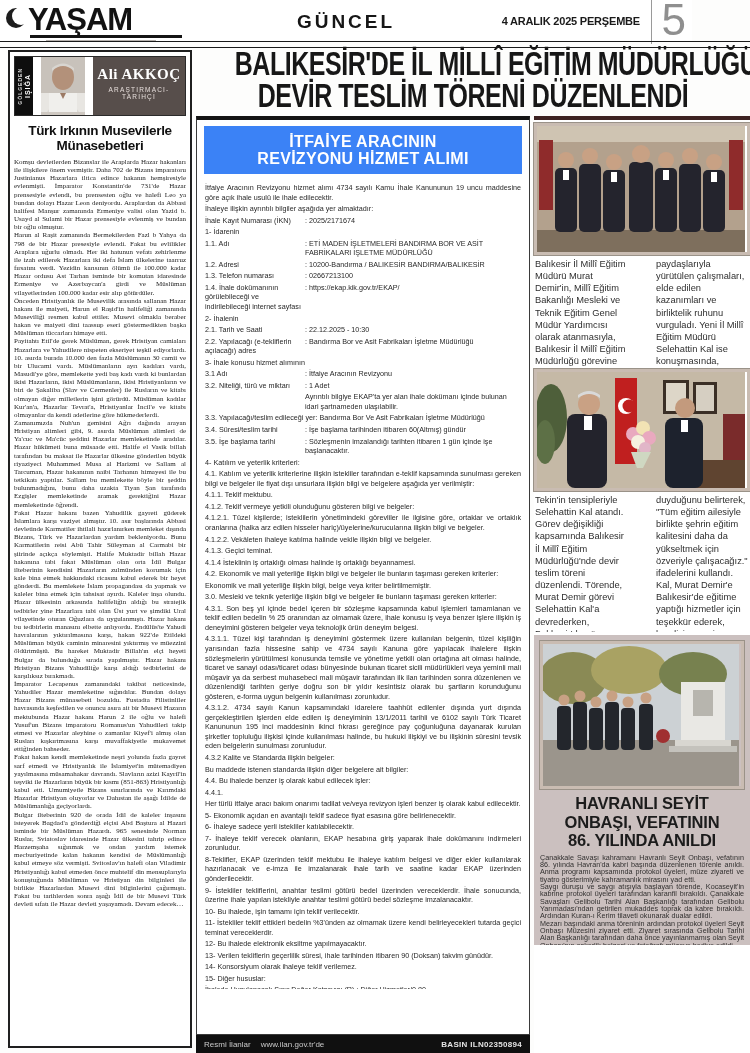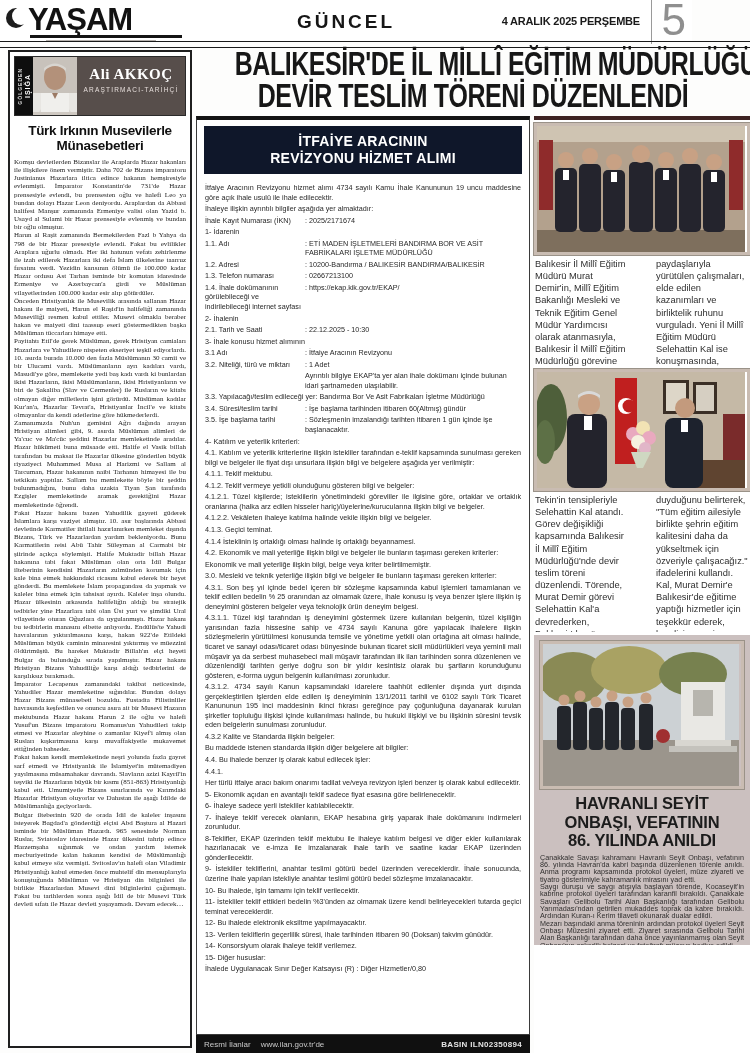--- a/index.html
+++ b/index.html
@@ -15,43 +15,43 @@
   .logo-subline{position:absolute;left:40px;top:38px;width:110px;height:1px;background:#b5b0ac;}
   .section-title{position:absolute;left:0;right:0;top:11px;text-align:center;font-size:19px;font-weight:800;letter-spacing:3px;color:#161616;}
   .date-text{position:absolute;right:52px;top:15px;font-size:11px;font-weight:700;color:#1a1a1a;letter-spacing:-0.2px;}
   .page-number{position:absolute;right:6px;top:-4px;font-size:44px;font-weight:400;color:#8f8f8f;
                border-left:1px solid #9a9a9a;padding-left:10px;line-height:48px;}
   .double-rule{position:absolute;left:0;top:41px;width:750px;height:5px;
                border-top:1.5px solid #1a1a1a;border-bottom:1px solid #1a1a1a;}
   
   .left-col{position:absolute;left:8px;top:50px;width:184px;height:998px;border:2px solid #1f1f1f;
             background:#fff;padding:4px;box-sizing:border-box;}
-  .author-box{border:1.5px solid #2a2a2a;height:58px;display:flex;overflow:hidden;}
+  .author-box{border:1.5px solid #2a2a2a;height:58px;display:flex;overflow:hidden;gap:8px;}
   .kicker{width:18px;background:#0e0e0e;color:#fff;display:flex;align-items:center;justify-content:center;gap:1px;}
   .kicker span{writing-mode:vertical-rl;transform:rotate(180deg);font-weight:700;letter-spacing:1px;}
   .kicker .k1{font-size:5px;color:#ddd;}
   .kicker .k2{font-size:7px;}
   .portrait{width:44px;background:#cfc9c2;flex:none;}
   .namebox{flex:1;background:#574e4b;color:#fff;text-align:center;padding-top:9px;}
   .author-name{font-family:"Liberation Serif",serif;font-size:15px;font-weight:700;letter-spacing:0.5px;}
   .author-role{font-size:6.5px;letter-spacing:1.2px;color:#e6dedb;margin-top:3px;}
   .article-title{margin:7px 2px 5px;text-align:center;font-size:13.5px;line-height:15px;font-weight:800;
                  letter-spacing:-0.3px;color:#101010;}
   .article-body{font-family:"Liberation Serif",serif;font-size:7px;line-height:8.15px;text-align:justify;
                 color:#1d1d1d;overflow:hidden;height:800px;}
   .article-body p{margin:0;}
   
   .headline{position:absolute;left:196px;top:45px;width:554px;height:70px;text-align:center;color:#171717;}
   .headline-line{display:block;font-size:29px;line-height:32px;font-weight:800;letter-spacing:-0.5px;
                  transform:scale(0.86,1.16);transform-origin:center top;white-space:nowrap;}
   
   .tender{position:absolute;left:196px;top:116px;width:334px;height:919px;background:#fff;
           border:1px solid #3a3a3a;border-top:4px solid #141414;box-sizing:border-box;}
-  .tender-title{margin:6px 7px 5px;background:#0f172a;color:#fff;text-align:center;padding:7px 2px;
-                font-size:14px;line-height:17px;font-weight:700;letter-spacing:0.3px;}
+  .tender-title{margin:6px 7px 5px;background:#3b82f6;color:#fff;text-align:center;padding:7px 2px;
+                font-size:16px;line-height:17px;font-weight:700;letter-spacing:0.3px;}
   .tender-body{padding:4px 8px;font-size:7.2px;line-height:9.55px;color:#272727;overflow:hidden;height:802px;}
   .tender-body .line{margin:0 0 2px;text-align:justify;}
   .tender-body .kv{display:grid;grid-template-columns:100px 1fr;margin:0 0 2px;}
   .tender-body .kv .v{text-align:left;}
   .tender-body .ind{padding-left:100px;text-align:left;}
   
   .legal-footer{position:absolute;left:196px;top:1035px;width:334px;height:18px;background:#101010;
                 display:flex;justify-content:space-between;align-items:center;padding:0 8px;box-sizing:border-box;}
   .legal-footer .lf-left{font-size:8px;color:#c9c9c9;}
   .legal-footer .lf-left b{font-weight:400;color:#c9c9c9;margin-right:10px;}
@@ -155,20 +155,24 @@
         <span class="v">: 02667213100</span>
       </div>
       <div class="kv">
         <span class="k">1.4. İhale dokümanının görülebileceği ve indirilebileceği internet sayfası</span>
         <span class="v">: https://ekap.kik.gov.tr/EKAP/</span>
       </div>
       <div class="line">2- İhalenin</div>
       <div class="kv">
         <span class="k">2.1. Tarih ve Saati</span>
         <span class="v">: 22.12.2025 - 10:30</span>
+      </div>
+      <div class="kv">
+        <span class="k">2.2. Yapılacağı (e-tekliflerin açılacağı) adres</span>
+        <span class="v">: Bandırma Bor ve Asit Fabrikaları İşletme Müdürlüğü</span>
       </div>
       <div class="line">3- İhale konusu hizmet alımının</div>
       <div class="kv">
         <span class="k">3.1 Adı</span>
         <span class="v">: İtfaiye Aracının Revizyonu</span>
       </div>
       <div class="kv">
         <span class="k">3.2. Niteliği, türü ve miktarı</span>
         <span class="v">: 1 Adet</span>
       </div>

